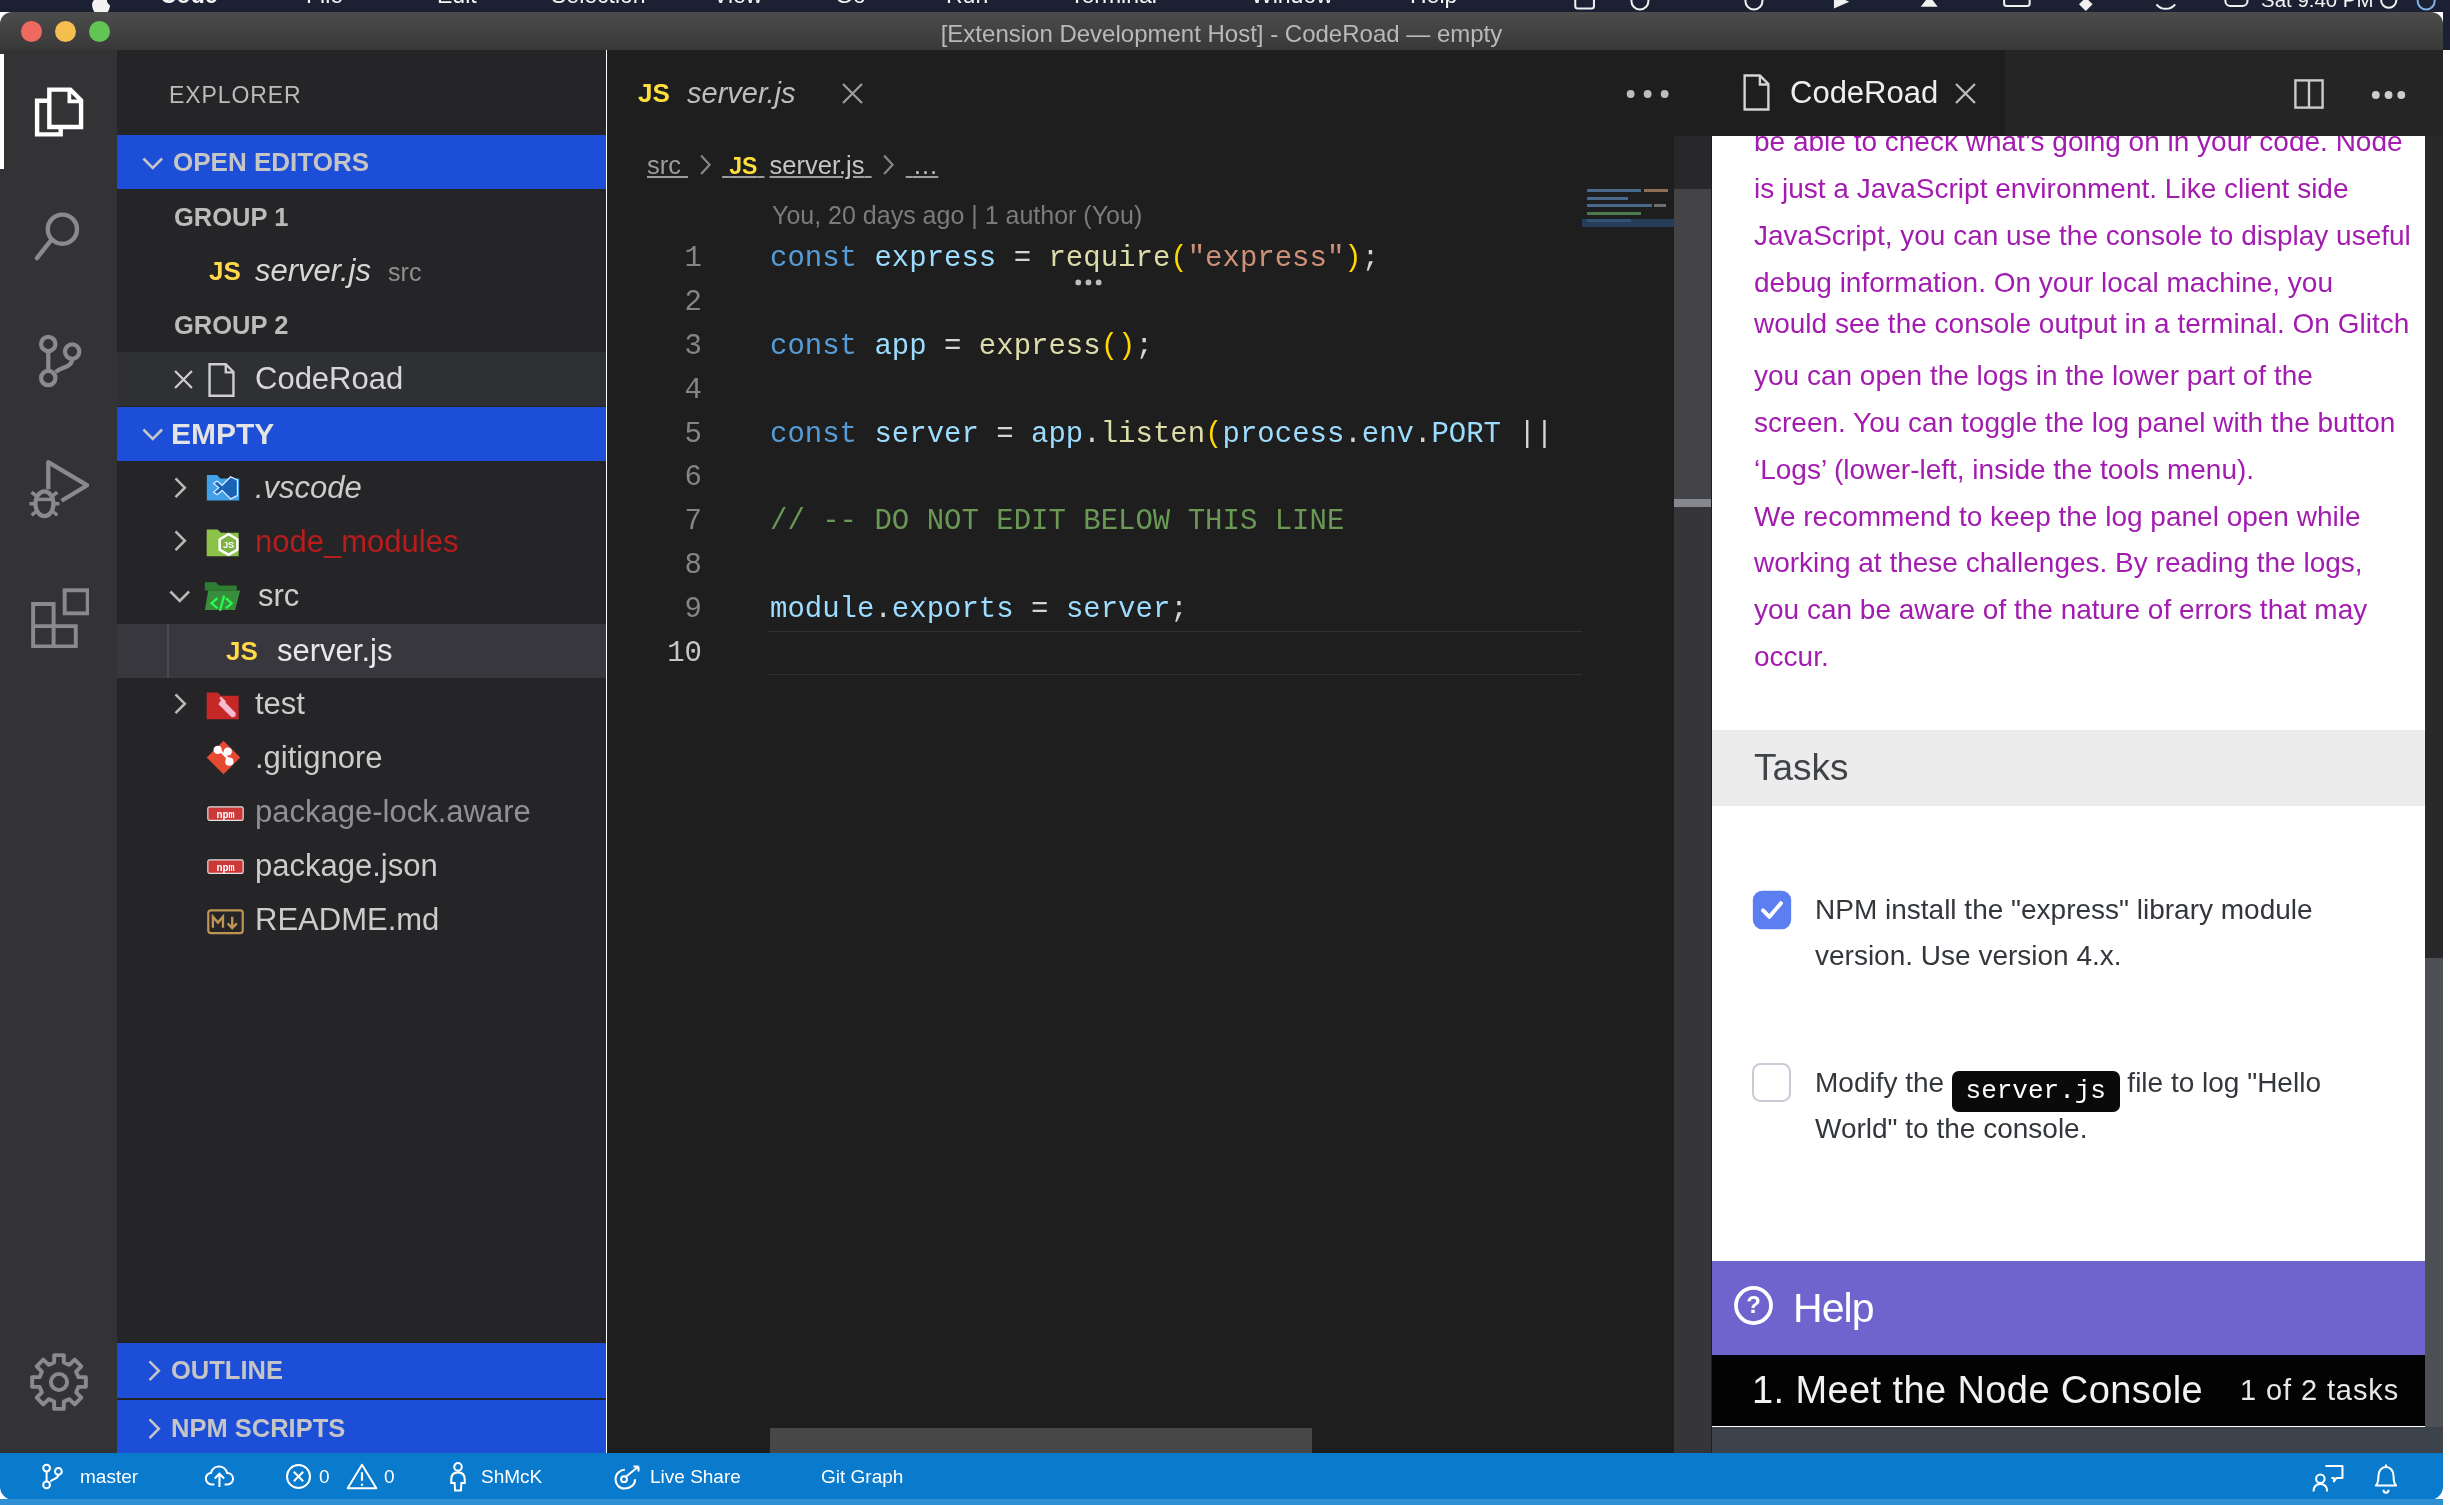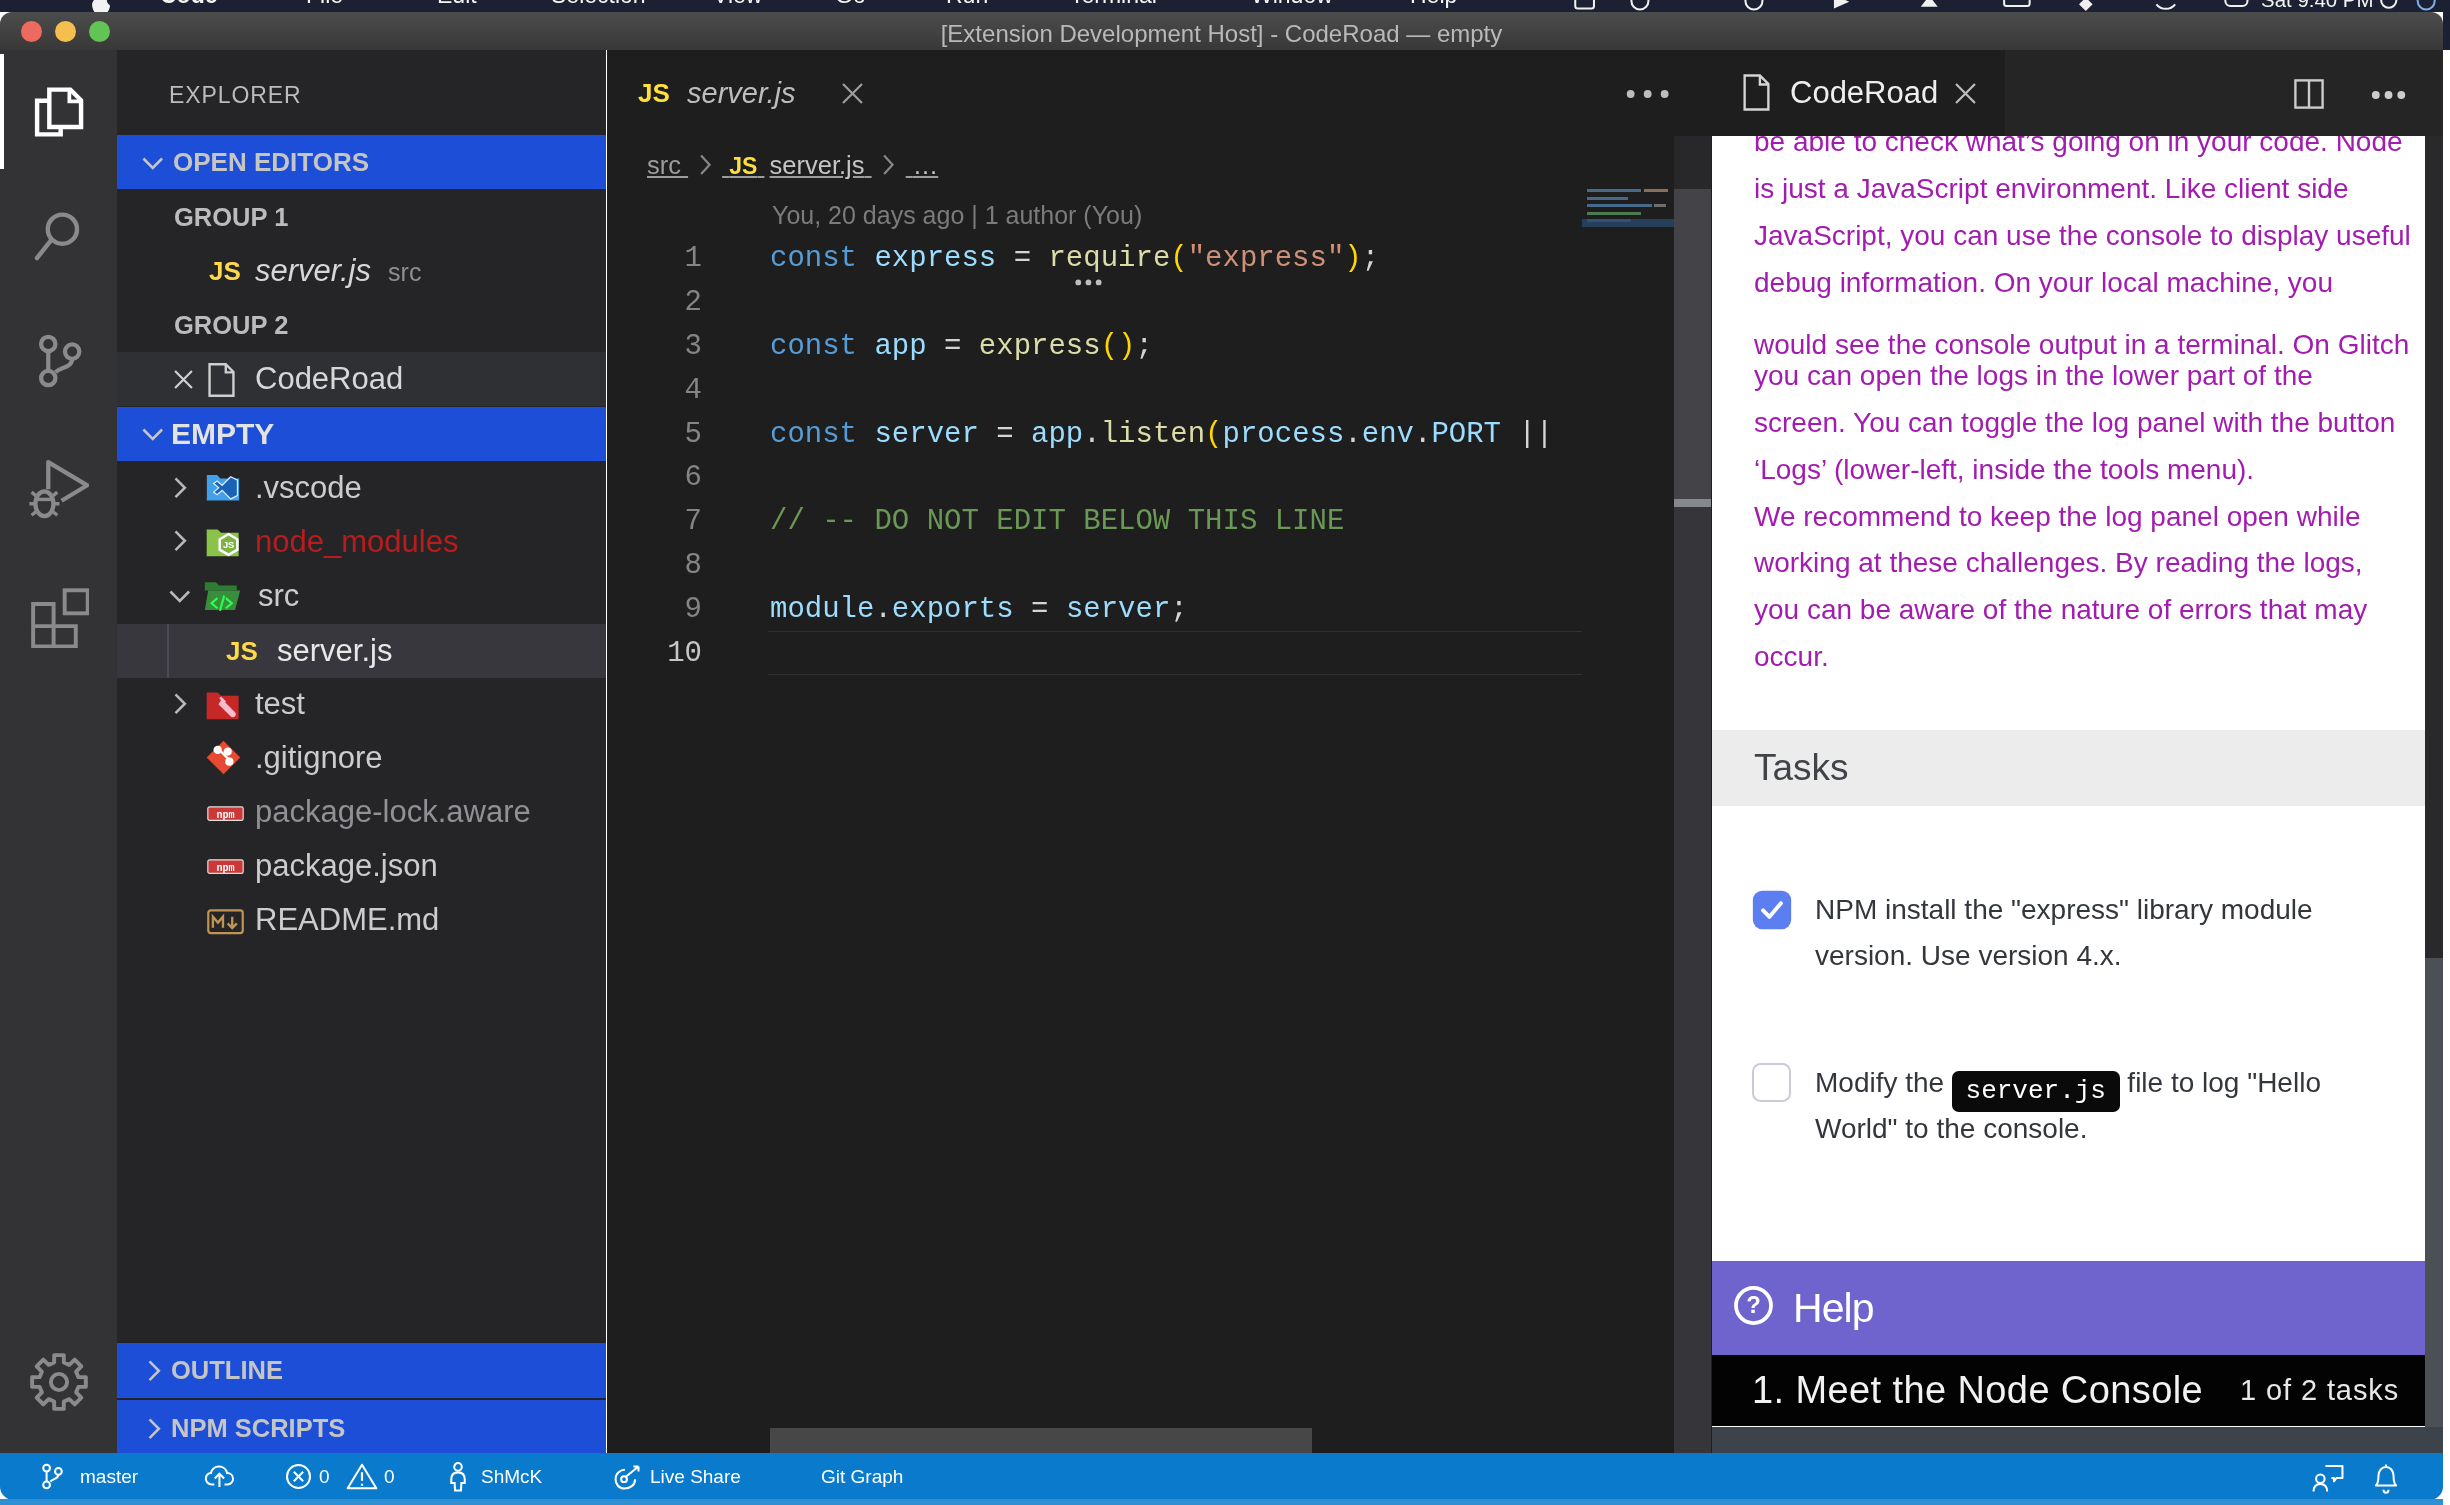--- a/index.html
+++ b/index.html
@@ -159,21 +159,21 @@
   <div id="tree">
 
     <svg class="abs chevtree" style="left:167px;top:475px;" width="25.5" height="25.5" viewBox="0 0 30 30">
         <path d="M10 4 L21 15 L10 26" fill="none" stroke="#b8b8b8" stroke-width="3"></path>
       </svg>
     <svg class="abs" style="left:205px;top:470px;" width="36" height="34" viewBox="0 0 42 40">
       <path d="M2 6 H14 L18 10 H40 V36 H2 Z" fill="#42a0e8"></path>
       <path d="M30 8 L20 18 L14 13 L10 16 L16 21 L10 26 L14 29 L20 24 L30 34 L38 30 V12 Z" fill="#1962b5"></path>
       <path d="M30 8 L20 18 L14 13 L10 16 L16 21 L10 26 L14 29 L20 24 L30 34 L38 30 V12 Z" fill="none" stroke="#d6ebff" stroke-width="1.5"></path>
     </svg>
-    <div class="abs slabel" style="left:255px;top:461px;">.vscode</div>
+    <div class="abs slabel" style="left:255px;top:461px;font-style:italic;">.vscode</div>
 
     <svg class="abs chevtree" style="left:167px;top:528px;" width="25.5" height="25.5" viewBox="0 0 30 30">
         <path d="M10 4 L21 15 L10 26" fill="none" stroke="#b8b8b8" stroke-width="3"></path>
       </svg>
     <svg class="abs" style="left:205px;top:524px;" width="37" height="36" viewBox="0 0 44 42">
       <path d="M2 6 H15 L19 10 H40 V38 H2 Z" fill="#8bc34a"></path>
       <path d="M28 10 L40 17 V31 L28 38 L16 31 V17 Z" fill="#ffffff"></path>
       <path d="M28 13.4 L37 18.6 V29.2 L28 34.4 L19 29.2 V18.6 Z" fill="#7cb342"></path>
       <text x="28" y="28.5" font-size="11" font-weight="bold" fill="#ffffff" text-anchor="middle" font-family="Liberation Sans">JS</text>
     </svg>
@@ -316,21 +316,21 @@
   <div class="abs" style="left:1674px;top:136px;width:37px;height:1317px;background:#28282b;"></div>
   <div class="abs" style="left:1674px;top:189px;width:37px;height:310px;background:#434348;"></div>
   <div class="abs" style="left:1674px;top:499px;width:37px;height:8.5px;background:#85888c;"></div>
   <div class="abs" style="left:1674px;top:507px;width:37px;height:946px;background:#36363a;"></div>
   <div class="abs" id="webview"></div>
 
   <div class="wline" style="left:1754px;top:118px;">be able to check what’s going on in your code. Node</div>
   <div class="wline" style="left:1754px;top:165px;">is just a JavaScript environment. Like client side</div>
   <div class="wline" style="left:1754px;top:212px;">JavaScript, you can use the console to display useful</div>
   <div class="wline" style="left:1754px;top:259px;">debug information. On your local machine, you</div>
-  <div class="wline" style="left:1754px;top:321px;">would see the console output in a terminal. On Glitch</div>
+  <div class="wline" style="left:1754px;top:300px;">would see the console output in a terminal. On Glitch</div>
   <div class="wline" style="left:1754px;top:352px;">you can open the logs in the lower part of the</div>
   <div class="wline" style="left:1754px;top:399px;">screen. You can toggle the log panel with the button</div>
   <div class="wline" style="left:1754px;top:446px;">‘Logs’ (lower-left, inside the tools menu).</div>
   <div class="wline" style="left:1754px;top:493px;">We recommend to keep the log panel open while</div>
   <div class="wline" style="left:1754px;top:539px;">working at these challenges. By reading the logs,</div>
   <div class="wline" style="left:1754px;top:586px;">you can be aware of the nature of errors that may</div>
   <div class="wline" style="left:1754px;top:633px;">occur.</div>
     <div class="abs" style="left:1712px;top:50px;width:738px;height:86px;background:#252526;"></div>
 
   <div class="abs" style="left:1712px;top:50px;width:293px;height:86px;background:#1e1e1e;"></div>

